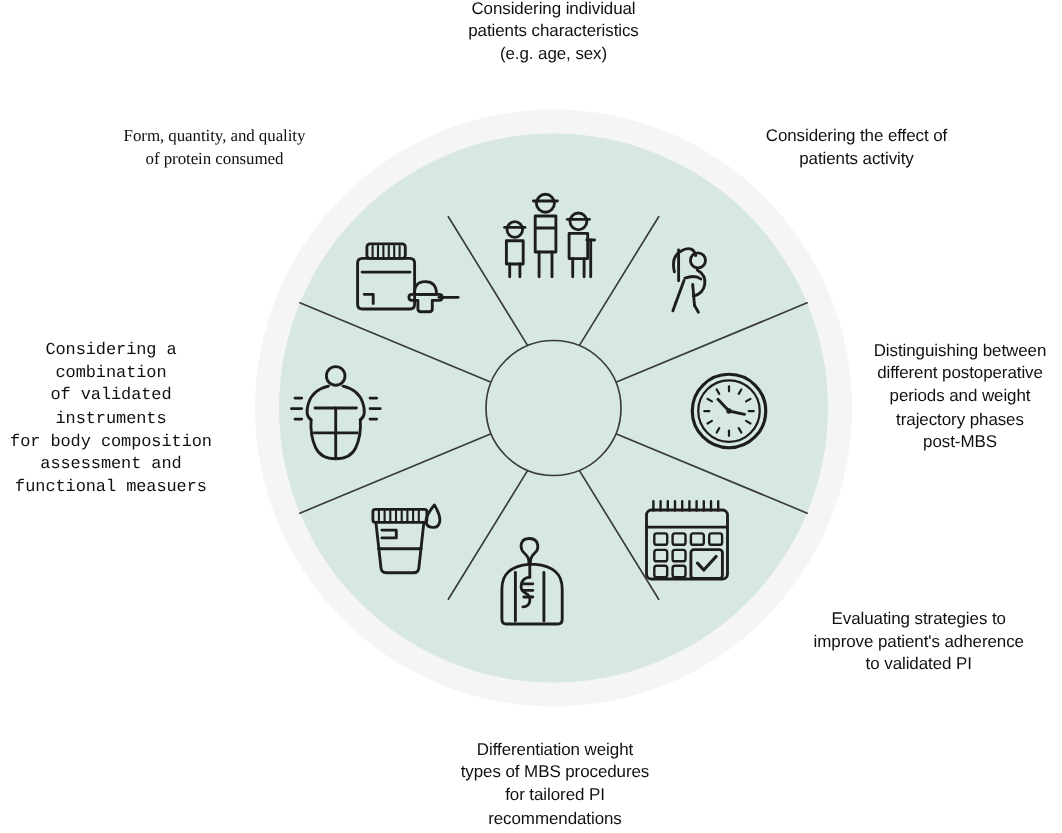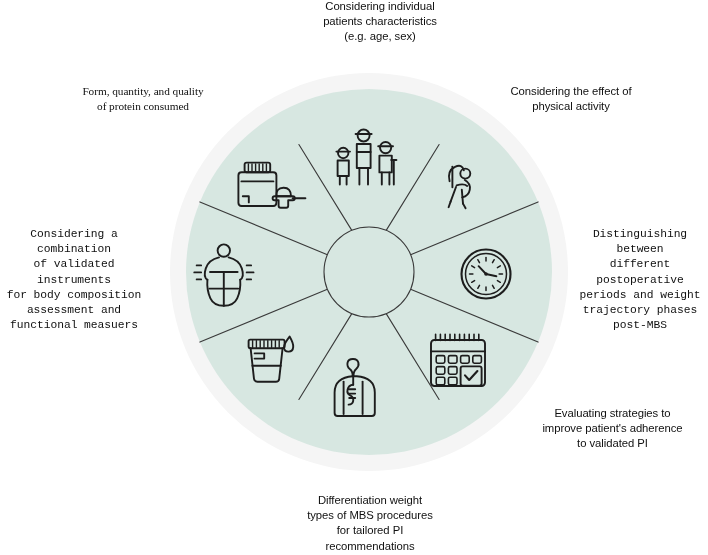--- a/index.html
+++ b/index.html
@@ -176,28 +176,28 @@
       <path d="M241.4 181.4 h32"></path>
       <path d="M242.8 196.2 h6 v6.2"></path>
       <path d="M276.4 196.2 q-0.6 -8.2 7 -8.4 q7.6 -0.2 7.6 8.4 z"></path>
       <path d="M274.6 196.2 h18.2 q2 0 2 2 q0 2 -2 2 h-4.6 v5.6 q0 2 -2 2 h-5.6
                q-2 0 -2 -2 v-5.6 h-4 q-2 0 -2 -2 q0 -2 2 -2 z"></path>
       <path d="M292.6 198.2 h12.8"></path>
     </g>
 
   </svg>
 
-  <div class="label" style="left:274px;top:-1px;width:212px;">Considering individual
+  <div class="label" style="left:263px;top:-1px;width:212px;">Considering individual
 patients characteristics
 (e.g. age, sex)</div>
 
   <div class="label" style="left:476px;top:84px;width:190px;">Considering the effect of
-physical activity</div>
-
-  <div class="label" style="left:572px;top:227px;width:136px;font-family:Liberation Mono, monospace;">Distinguishing between
+patients activity</div>
+
+  <div class="label" style="left:572px;top:227px;width:136px;">Distinguishing between
 different postoperative
 periods and weight
 trajectory phases
 post-MBS</div>
 
   <div class="label" style="left:521px;top:406px;width:183px;">Evaluating strategies to
 improve patient's adherence
 to validated PI</div>
 
   <div class="label" style="left:280px;top:493px;width:180px;">Differentiation weight

